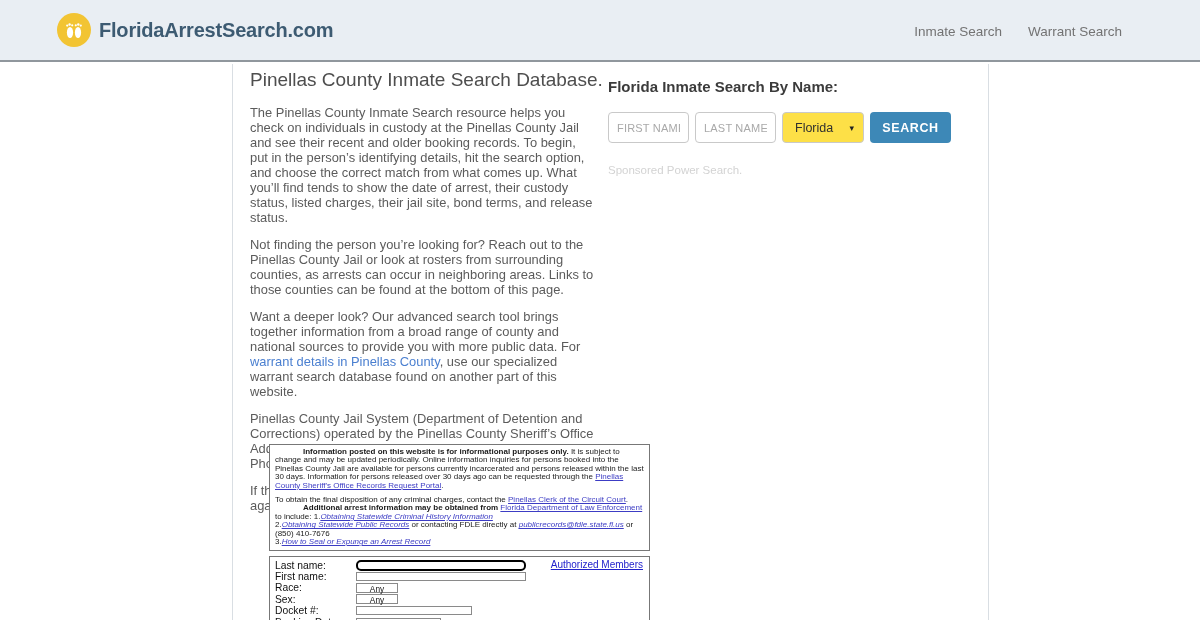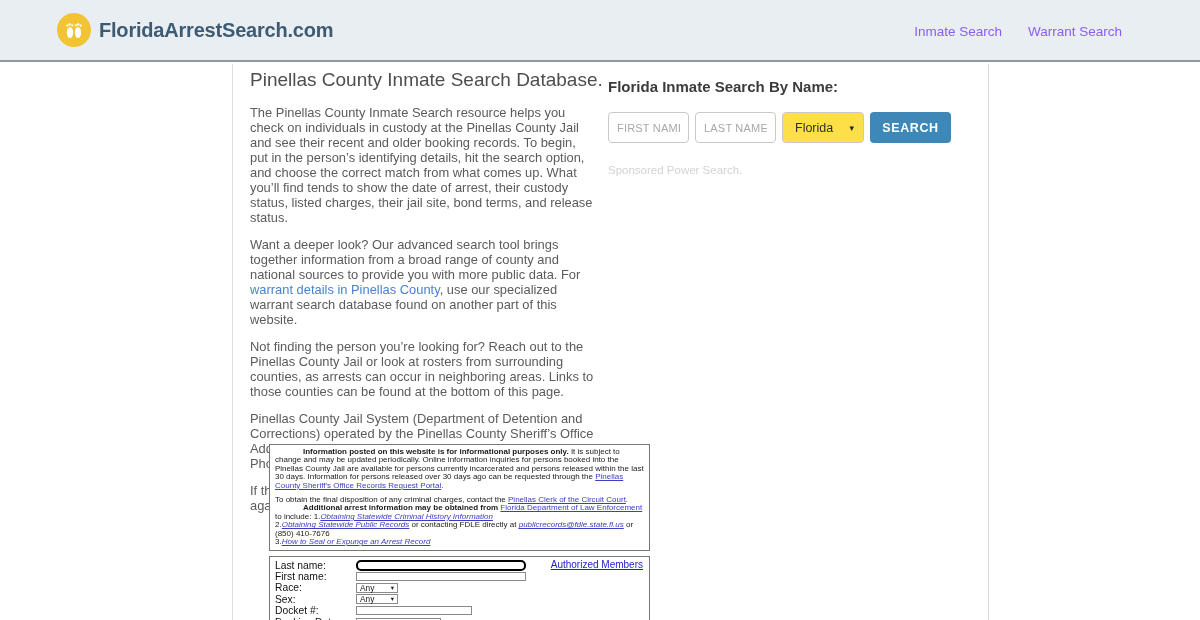--- a/index.html
+++ b/index.html
@@ -9,21 +9,21 @@
     background:#ffffff; font-family:"Liberation Sans", sans-serif;
   }
   
   .header {
     position:absolute; top:0; left:0; width:1200px; height:62px;
     background:#e9eef3; border-bottom:2px solid #90979d;
   }
   .logo { position:absolute; left:57px; top:13px; display:flex; align-items:center; gap:8px;text-align:center; }
   .logo-text { font-size:20px; font-weight:bold; color:#3d5b72; letter-spacing:-0.2px; }
   .nav { position:absolute; right:78px; top:0; height:62px; display:flex; align-items:center; gap:26px; }
-  .nav a { font-size:13.5px; color:#8b5cf6; text-decoration:none; cursor:pointer; }
+  .nav a { font-size:13.5px; color:#737373; text-decoration:none; cursor:pointer; }
   
   .main {
     position:absolute; top:64px; left:232px; width:757px; height:556px;
     background:#fff; border-left:1px solid #d9dee3; border-right:1px solid #d9dee3;
   }
   
   .article { position:absolute; left:17px; top:0; width:390px; }
   .article h1 { margin:4px 0 13px; font-size:19px; line-height:24px; font-weight:400; color:#4e4e4e; }
   .article p { width:344px; margin:0 0 12px; font-size:12.9px; line-height:15px; color:#5b5b5b; }
   .content-link { color:#4a7fd0; cursor:pointer; text-decoration:none; }
@@ -68,21 +68,21 @@
   }
   .frow { display:flex; align-items:center; height:11.4px; font-size:10.3px; color:#111; }
   .frow .flabel { width:81px; flex-shrink:0; }
   .inp { height:9px; width:170px; border:1px solid #8a8a8a; background:#fff; padding:0 2px; font-size:8px; outline:none; }
   .inp-focus { height:11px; width:170px; border:2px solid #000; border-radius:5px; background:#fff; padding:0 2px; font-size:8px; outline:none; }
   .inp-docket { width:116px; }
   .inp-booking { width:85px; }
   .msel {
     height:10px; border:1px solid #8a8a8a; background:#fff; cursor:pointer;
     display:flex; align-items:center; justify-content:space-between;
-    font-size:8.3px; color:#111; padding:0 3px;
+    font-size:8.3px; color:#111; padding:0 3px;flex-direction:column;
   }
   .msel-race, .msel-sex { width:42px; }
   .m-caret { font-size:6.5px; color:#222; margin-left:3px; }
 </style>
 </head>
 <body>
 
 <div class="header">
   <div class="logo">
     <span style="display:inline-flex;">
@@ -106,22 +106,22 @@
     <a>Inmate Search</a>
     <a>Warrant Search</a>
   </div>
 </div>
 
 <div class="main">
 
   <div class="article">
     <h1>Pinellas County Inmate Search Database.</h1>
     <p>The Pinellas County Inmate Search resource helps you check on individuals in custody at the Pinellas County Jail and see their recent and older booking records. To begin, put in the person’s identifying details, hit the search option, and choose the correct match from what comes up. What you’ll find tends to show the date of arrest, their custody status, listed charges, their jail site, bond terms, and release status.</p>
+    <p>Not finding the person you’re looking for? Reach out to the Pinellas County Jail or look at rosters from surrounding counties, as arrests can occur in neighboring areas. Links to those counties can be found at the bottom of this page.</p>
     <p><span>Want a deeper look? Our advanced search tool brings together information from a broad range of county and national sources to provide you with more public data. For </span><a class="content-link">warrant details in Pinellas County</a><span>, use our specialized warrant search database found on another part of this website.</span></p>
-    <p>Not finding the person you’re looking for? Reach out to the Pinellas County Jail or look at rosters from surrounding counties, as arrests can occur in neighboring areas. Links to those counties can be found at the bottom of this page.</p>
     <p><span>Pinellas County Jail System (Department of Detention and Corrections) operated by the Pinellas County Sheriff’s Office</span><br><span>Address: 14400 49th Street North, Clearwater, FL 33762</span><br><span>Phone: (727) 464-6415 (General Jail Information)</span></p>
     <p><span>If the inmate database doesn’t load below: </span><a class="content-link">click here</a><span> and try again.</span></p>
 
     <div class="widget">
       <div class="notice-box">
         <div><span class="w-bold">Information posted on this website is for informational purposes only.</span><span> It is subject to change and may be updated periodically. Online information inquiries for persons booked into the Pinellas County Jail are available for persons currently incarcerated and persons released within the last 30 days. Information for persons released over 30 days ago can be requested through the </span><a class="w-link">Pinellas County Sheriff's Office Records Request Portal</a><span>.</span></div>
         <div class="para2"><span>To obtain the final disposition of any criminal charges, contact the </span><a class="w-link">Pinellas Clerk of the Circuit Court</a><span>.</span><br><span class="w-bold">Additional arrest information may be obtained from </span><a class="w-link">Florida Department of Law Enforcement</a><span> to include: 1.</span><a class="w-link it">Obtaining Statewide Criminal History Information</a><br><span>2.</span><a class="w-link it">Obtaining Statewide Public Records</a><span> or contacting FDLE directly at </span><a class="w-link it">publicrecords@fdle.state.fl.us</a><span> or (850) 410-7676</span><br><span>3.</span><a class="w-link it">How to Seal or Expunge an Arrest Record</a></div>
       </div>
 
       <div class="form-box">

